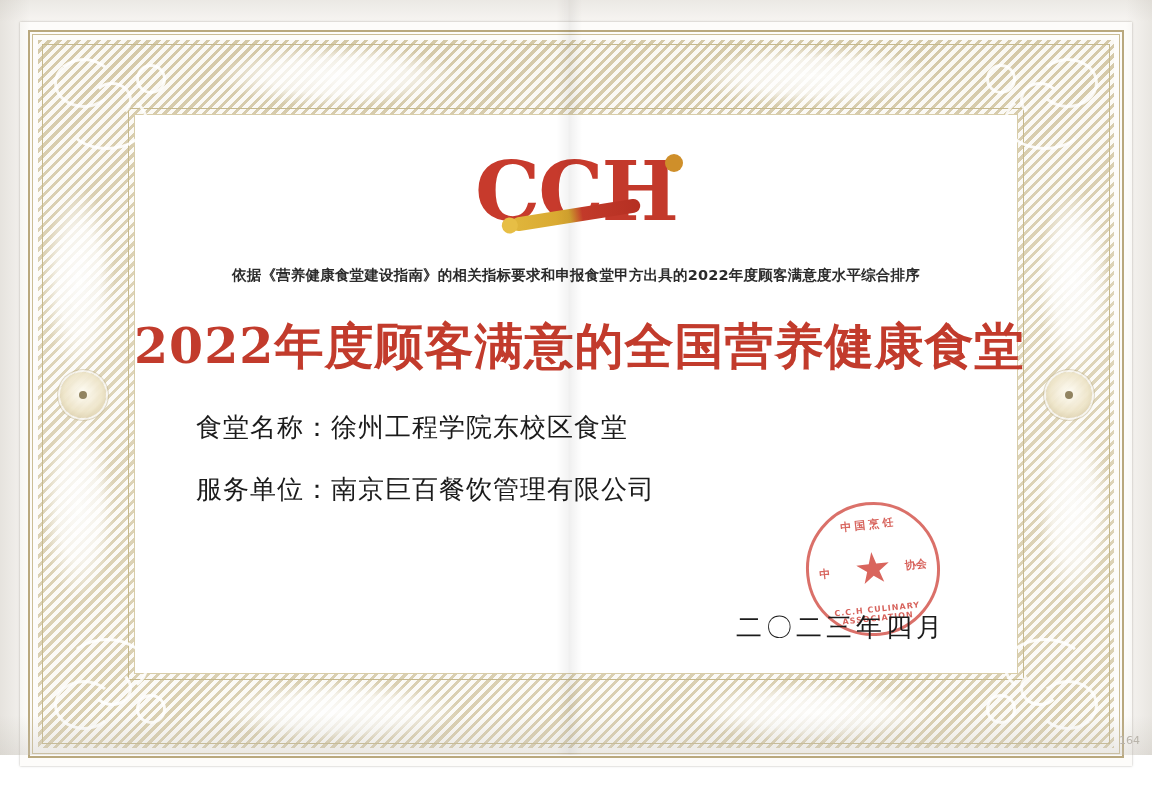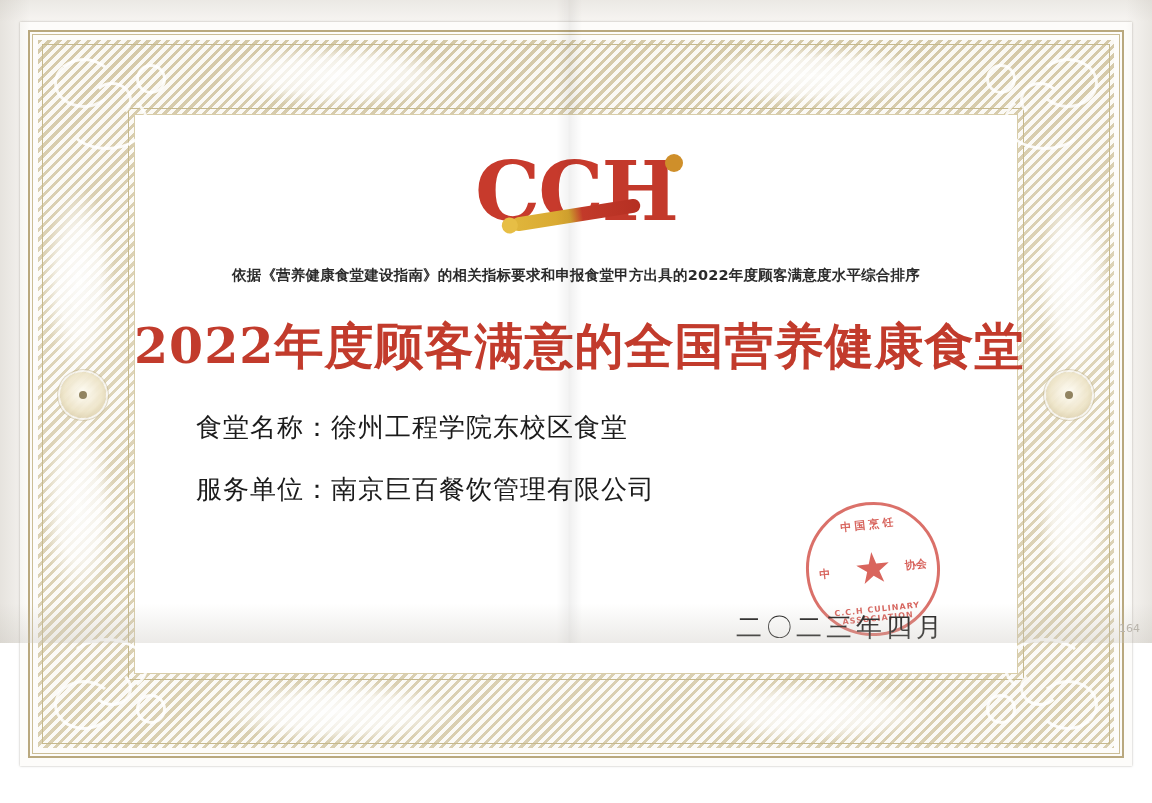--- a/index.html
+++ b/index.html
@@ -11,21 +11,21 @@
     width: 1152px;
     height: 803px;
     font-family: "DejaVu Sans", "Liberation Sans", sans-serif;
     overflow: hidden;
   }
 
   
   #scan {
     position: relative;
     width: 1152px;
-    height: 643px;
+    height: 755px;
     background: #f7f5f2;
   }
   
   #scan::before {
     content: "";
     position: absolute;
     inset: 0;
     background:
       linear-gradient(90deg, rgba(190,185,175,0.30) 0px, rgba(255,255,255,0) 30px),
       linear-gradient(270deg, rgba(190,185,175,0.25) 0px, rgba(255,255,255,0) 26px),

